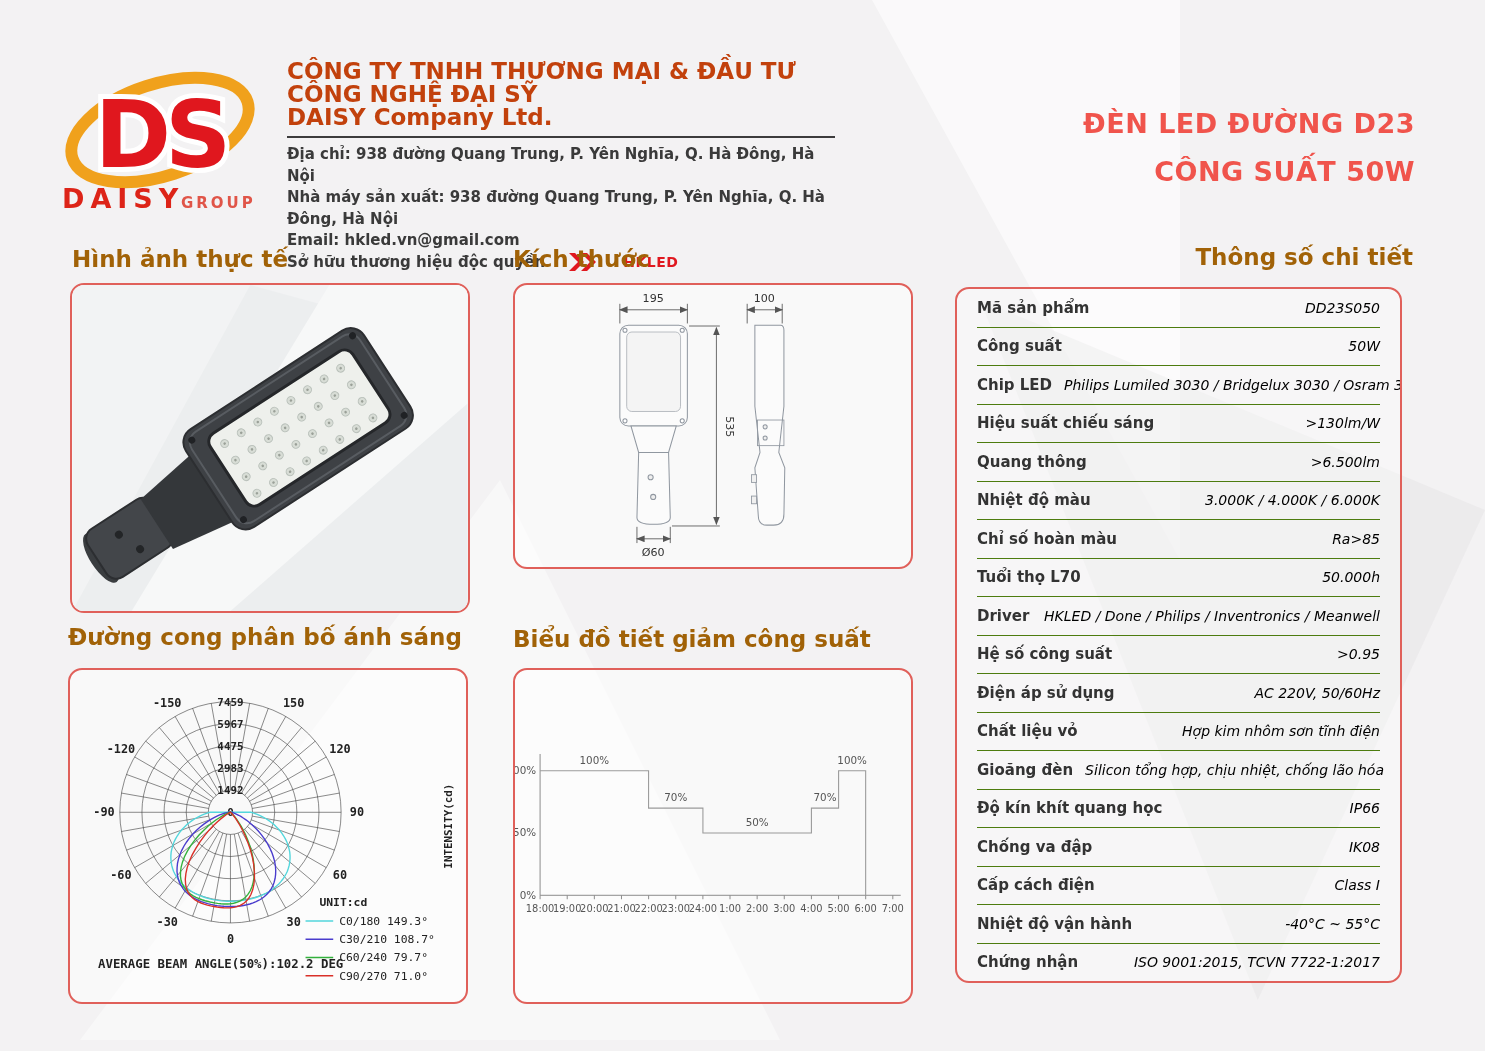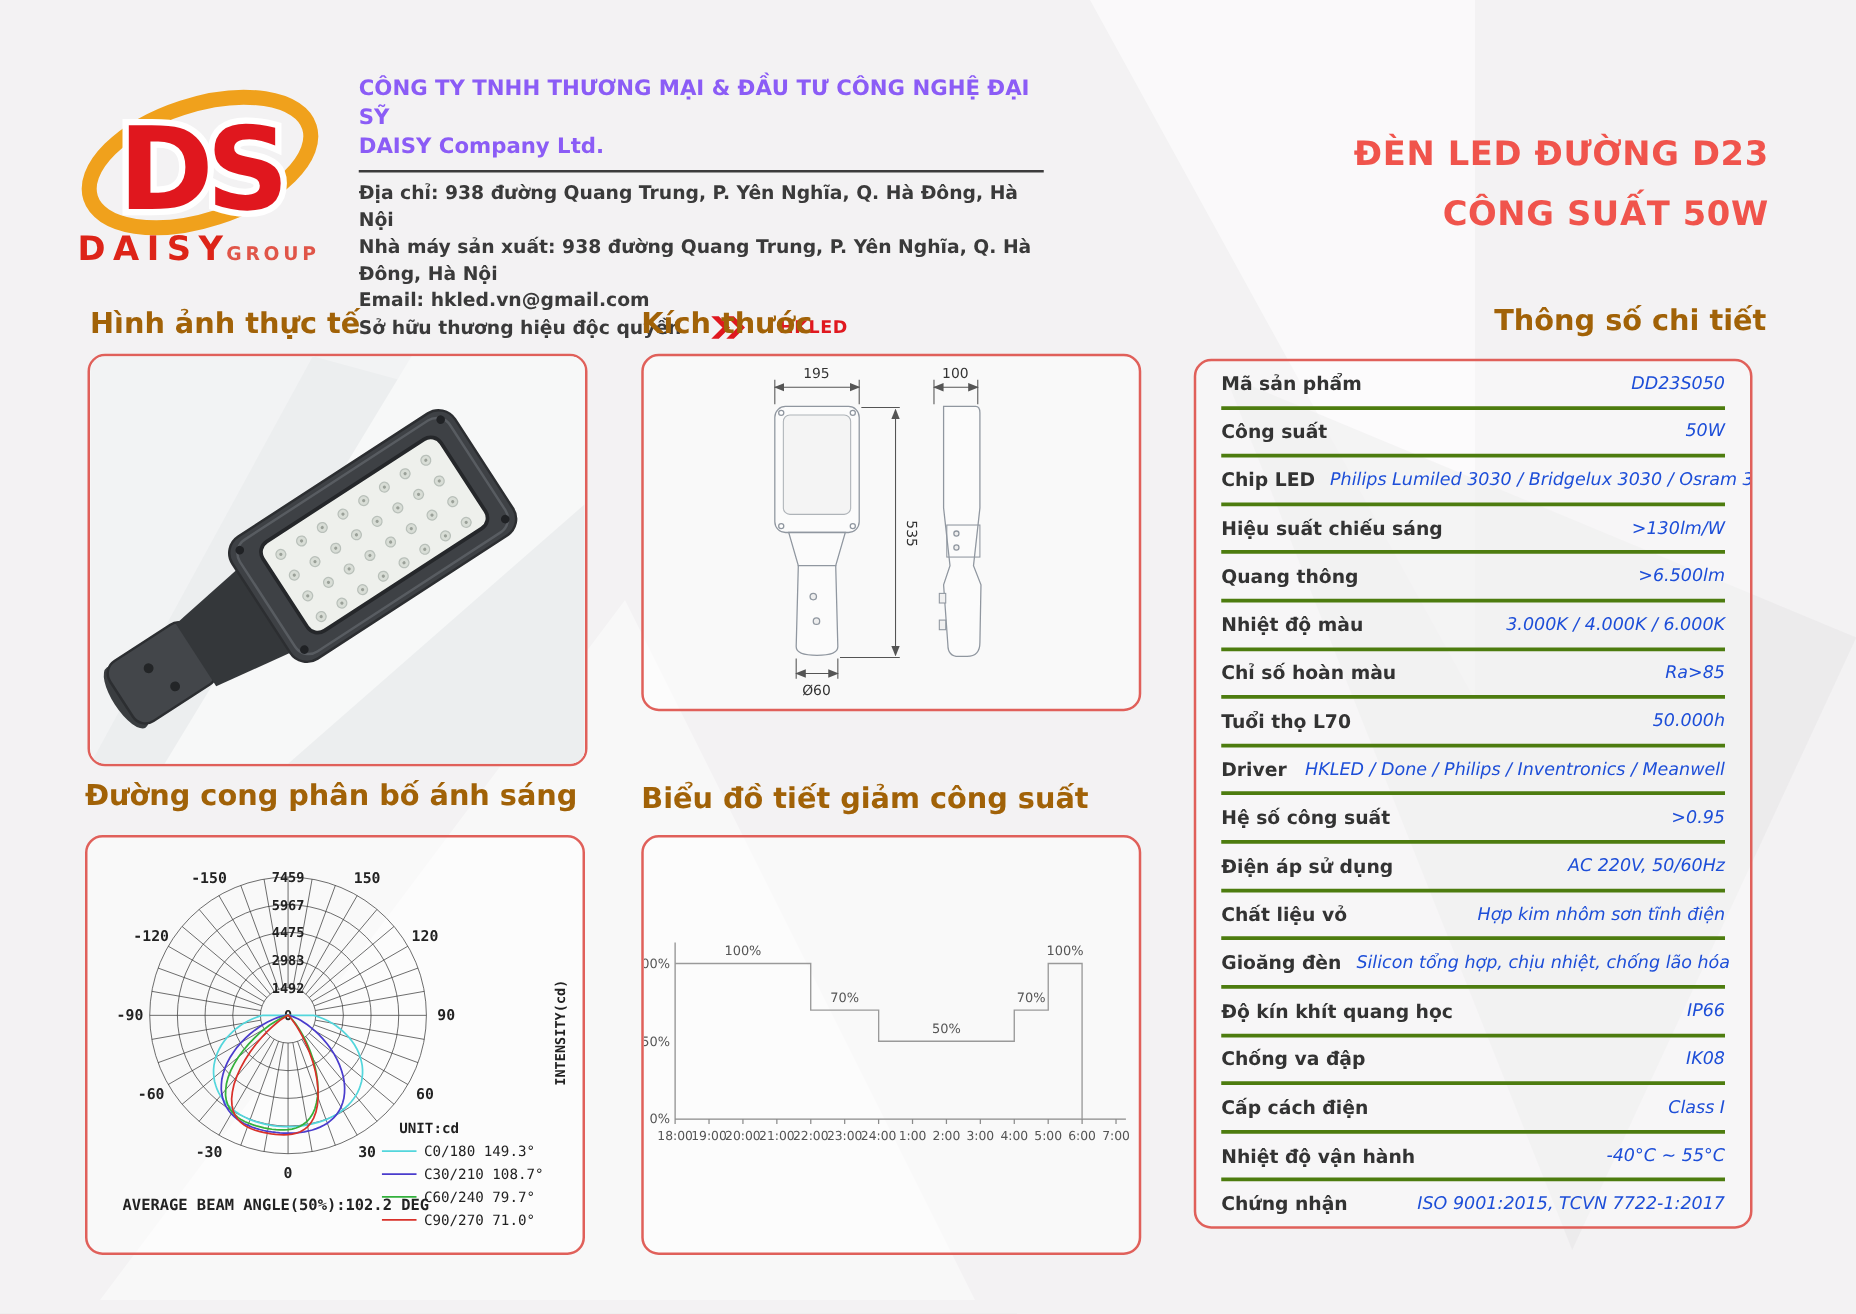--- a/index.html
+++ b/index.html
@@ -11,21 +11,21 @@
   .deco1 { left:620px; top:0; width:560px; height:560px; background:rgba(255,255,255,.55);
            clip-path:polygon(45% 0,100% 0,100% 100%); }
   .deco2 { left:80px; top:480px; width:700px; height:560px; background:rgba(255,255,255,.45);
            clip-path:polygon(0 100%,60% 0,100% 100%); }
   .deco3 { left:980px; top:300px; width:505px; height:700px; background:rgba(232,230,232,.6);
            clip-path:polygon(0 0,100% 30%,55% 100%); }
 
   
   .logo { position:absolute; left:60px; top:70px; width:205px; height:150px; }
   .company { position:absolute; left:287px; top:60px; width:556px; }
-  .company-name { color:#8b5cf6; font-weight:bold; font-size:17px; line-height:23px; }
+  .company-name { color:#c2410c; font-weight:bold; font-size:23px; line-height:23px; }
   .company-divider { border:none; border-top:2px solid #3c3c3c; width:548px; margin:7px 0 6px 0; }
   .company-line { color:#3a3a3a; font-weight:bold; font-size:15px; line-height:21.5px; }
   .trademark-row { display:flex; align-items:flex-start; gap:23px; }
   .hk-text { color:#e0181f; font-weight:bold; font-size:14px; letter-spacing:.5px; }
 
   .product-title { position:absolute; right:70px; top:100px; text-align:right;
                    color:#f0544c; font-weight:bold; font-size:27px; line-height:48px; letter-spacing:.5px; }
 
   
   .sec-h { position:absolute; color:#a16207; font-weight:bold; font-size:23px; }
@@ -42,24 +42,24 @@
   .box-dim   { left:513px; top:283px; width:400px; height:286px; }
   .box-curve { left:68px;  top:668px; width:400px; height:336px; }
   .box-power { left:513px; top:668px; width:400px; height:336px; }
   .box-specs { left:955px; top:287px; width:447px; height:696px; background:rgba(255,255,255,.35); }
 
   .fill { width:100%; height:100%; display:block; }
 
   
   .spec-list { list-style:none; height:100%; display:flex; flex-direction:column; }
   .spec-row { flex:1; display:flex; justify-content:space-between; align-items:center;
-              margin:0 20px; border-bottom:3px solid #4d7c0f; gap:12px; }
+              margin:0 20px; border-bottom:1px solid #4d7c0f; gap:12px; }
   .spec-row:last-child { border-bottom:none; }
   .spec-label { font-weight:bold; font-size:15px; color:#333; white-space:nowrap; }
-  .spec-value { font-style:italic; font-size:14px; color:#1d4ed8; white-space:nowrap; text-align:right; }
+  .spec-value { font-style:italic; font-size:14px; color:#000000; white-space:nowrap; text-align:right; }
 </style>
 </head>
 <body>
 
 <div class="page">
   <div class="deco deco1"></div>
   <div class="deco deco2"></div>
   <div class="deco deco3"></div>
 
   <svg class="logo" viewBox="0 0 205 150">

